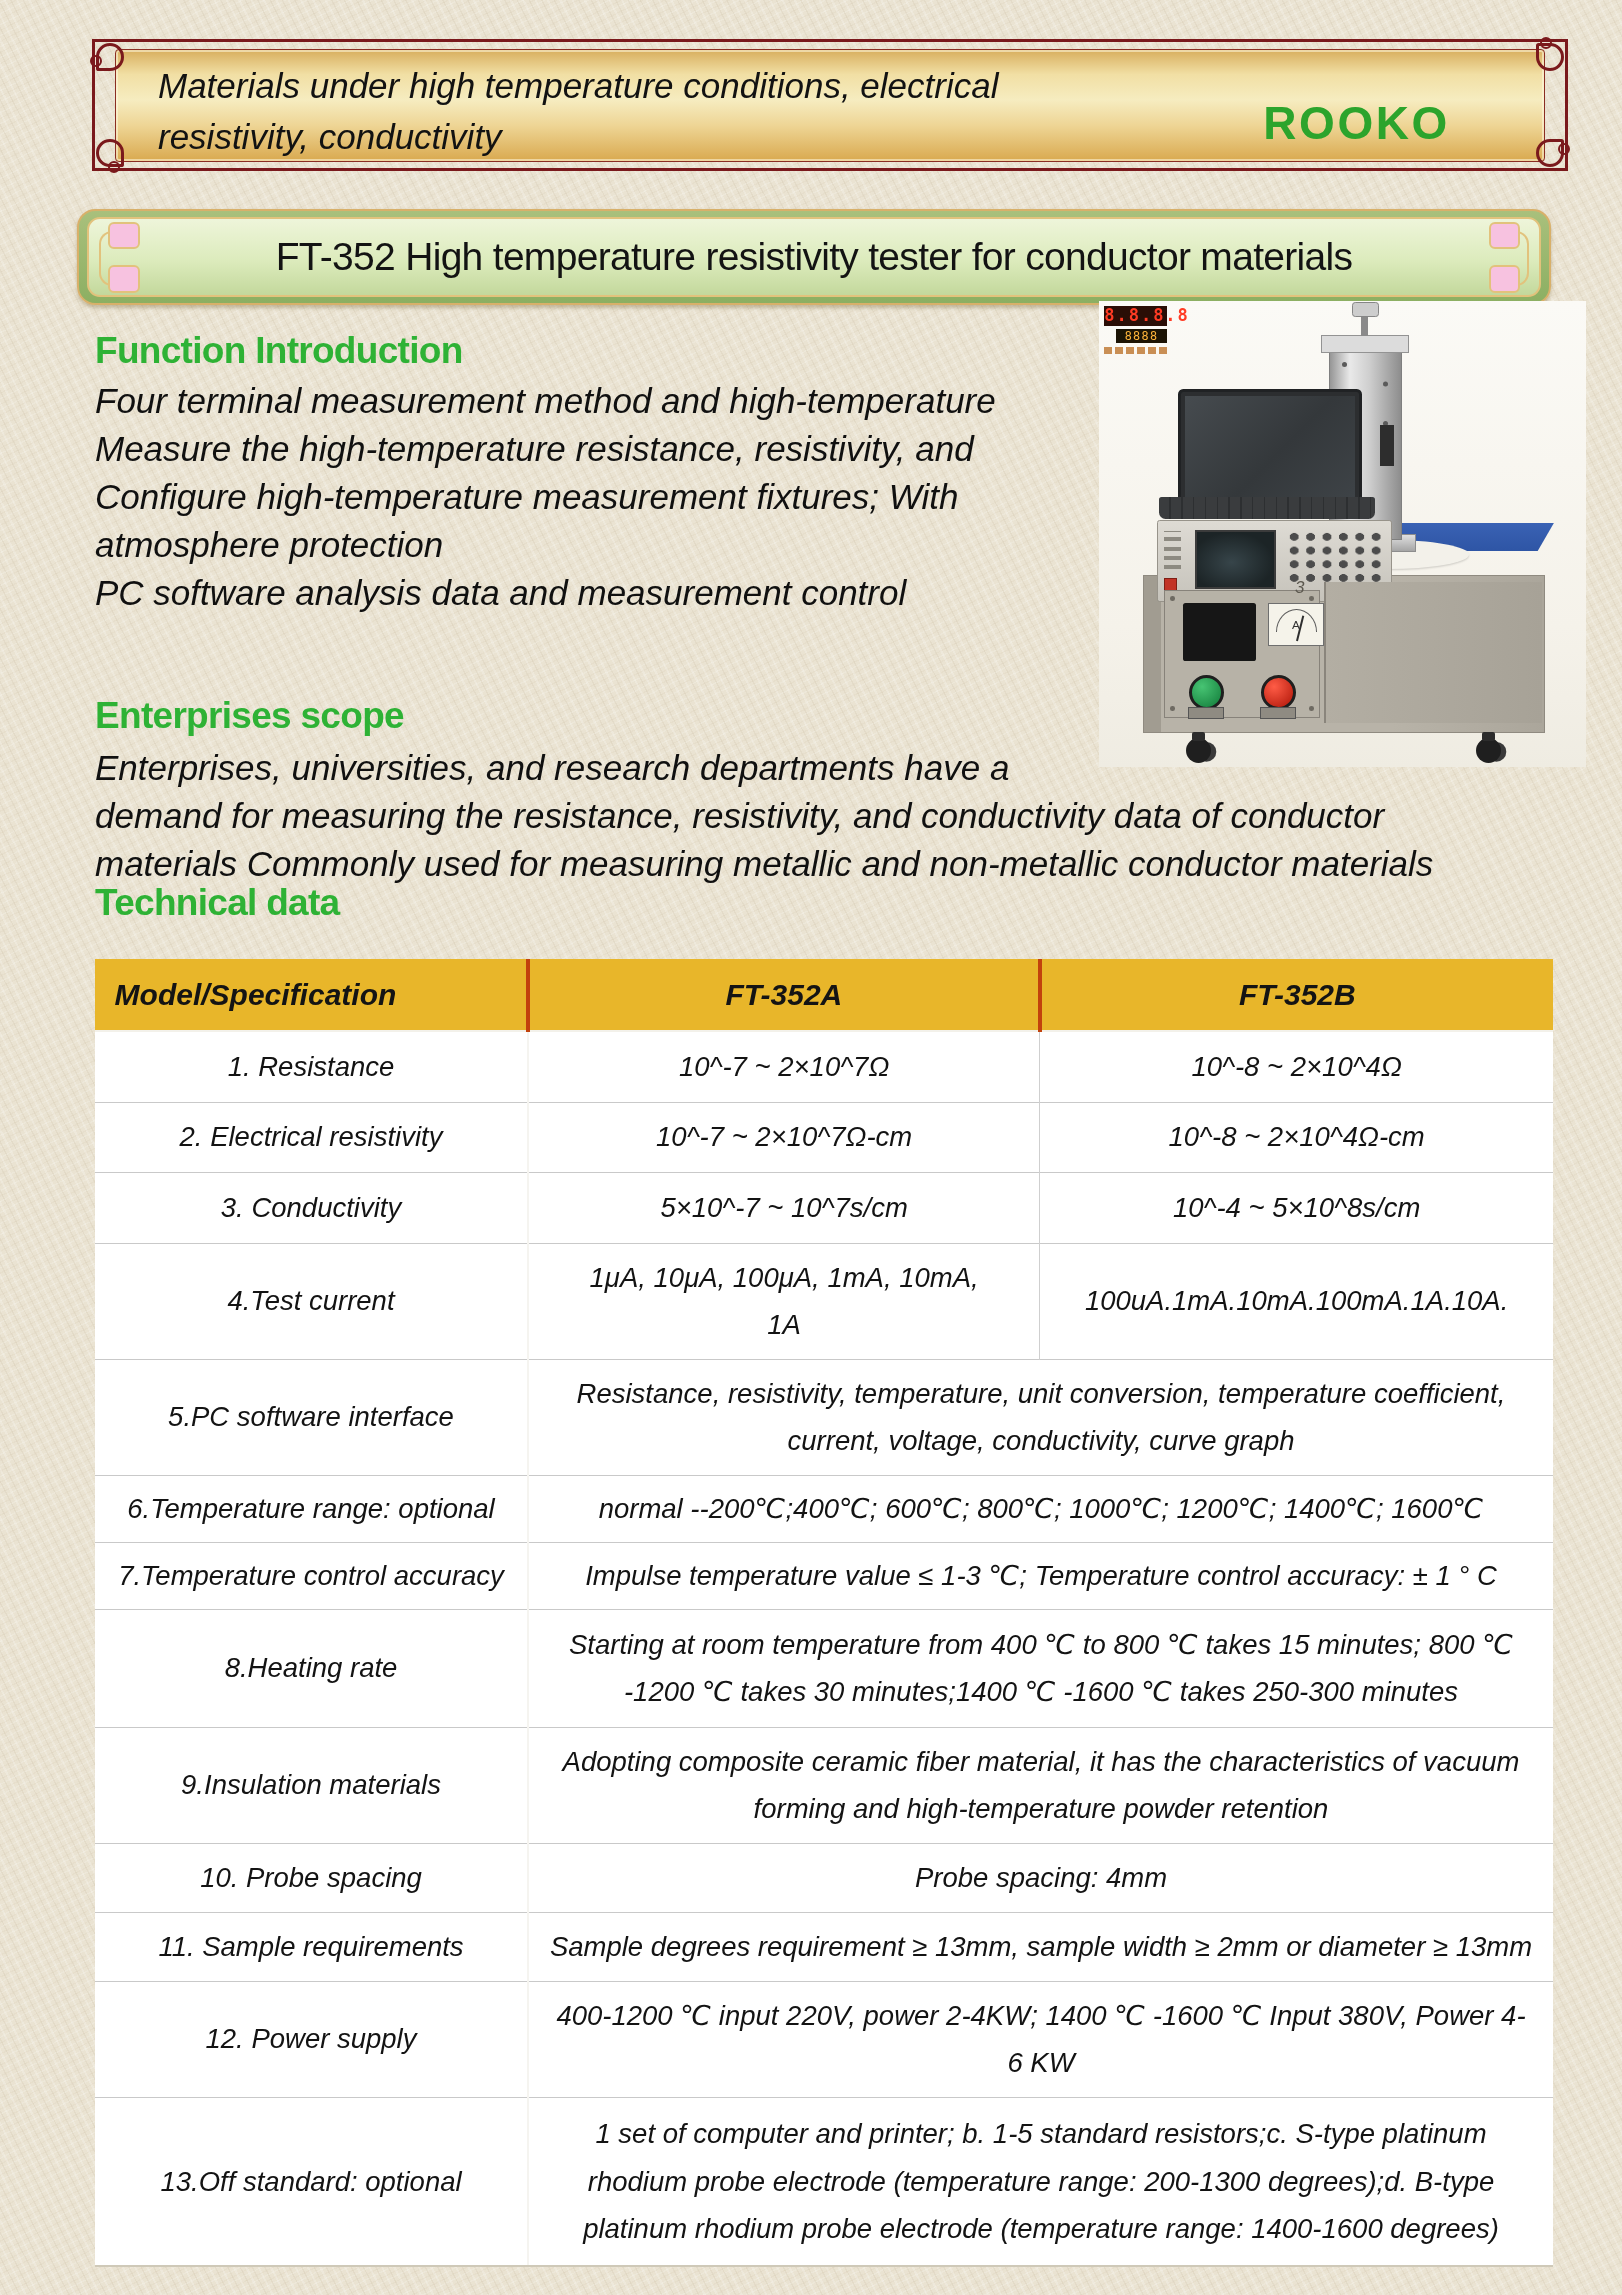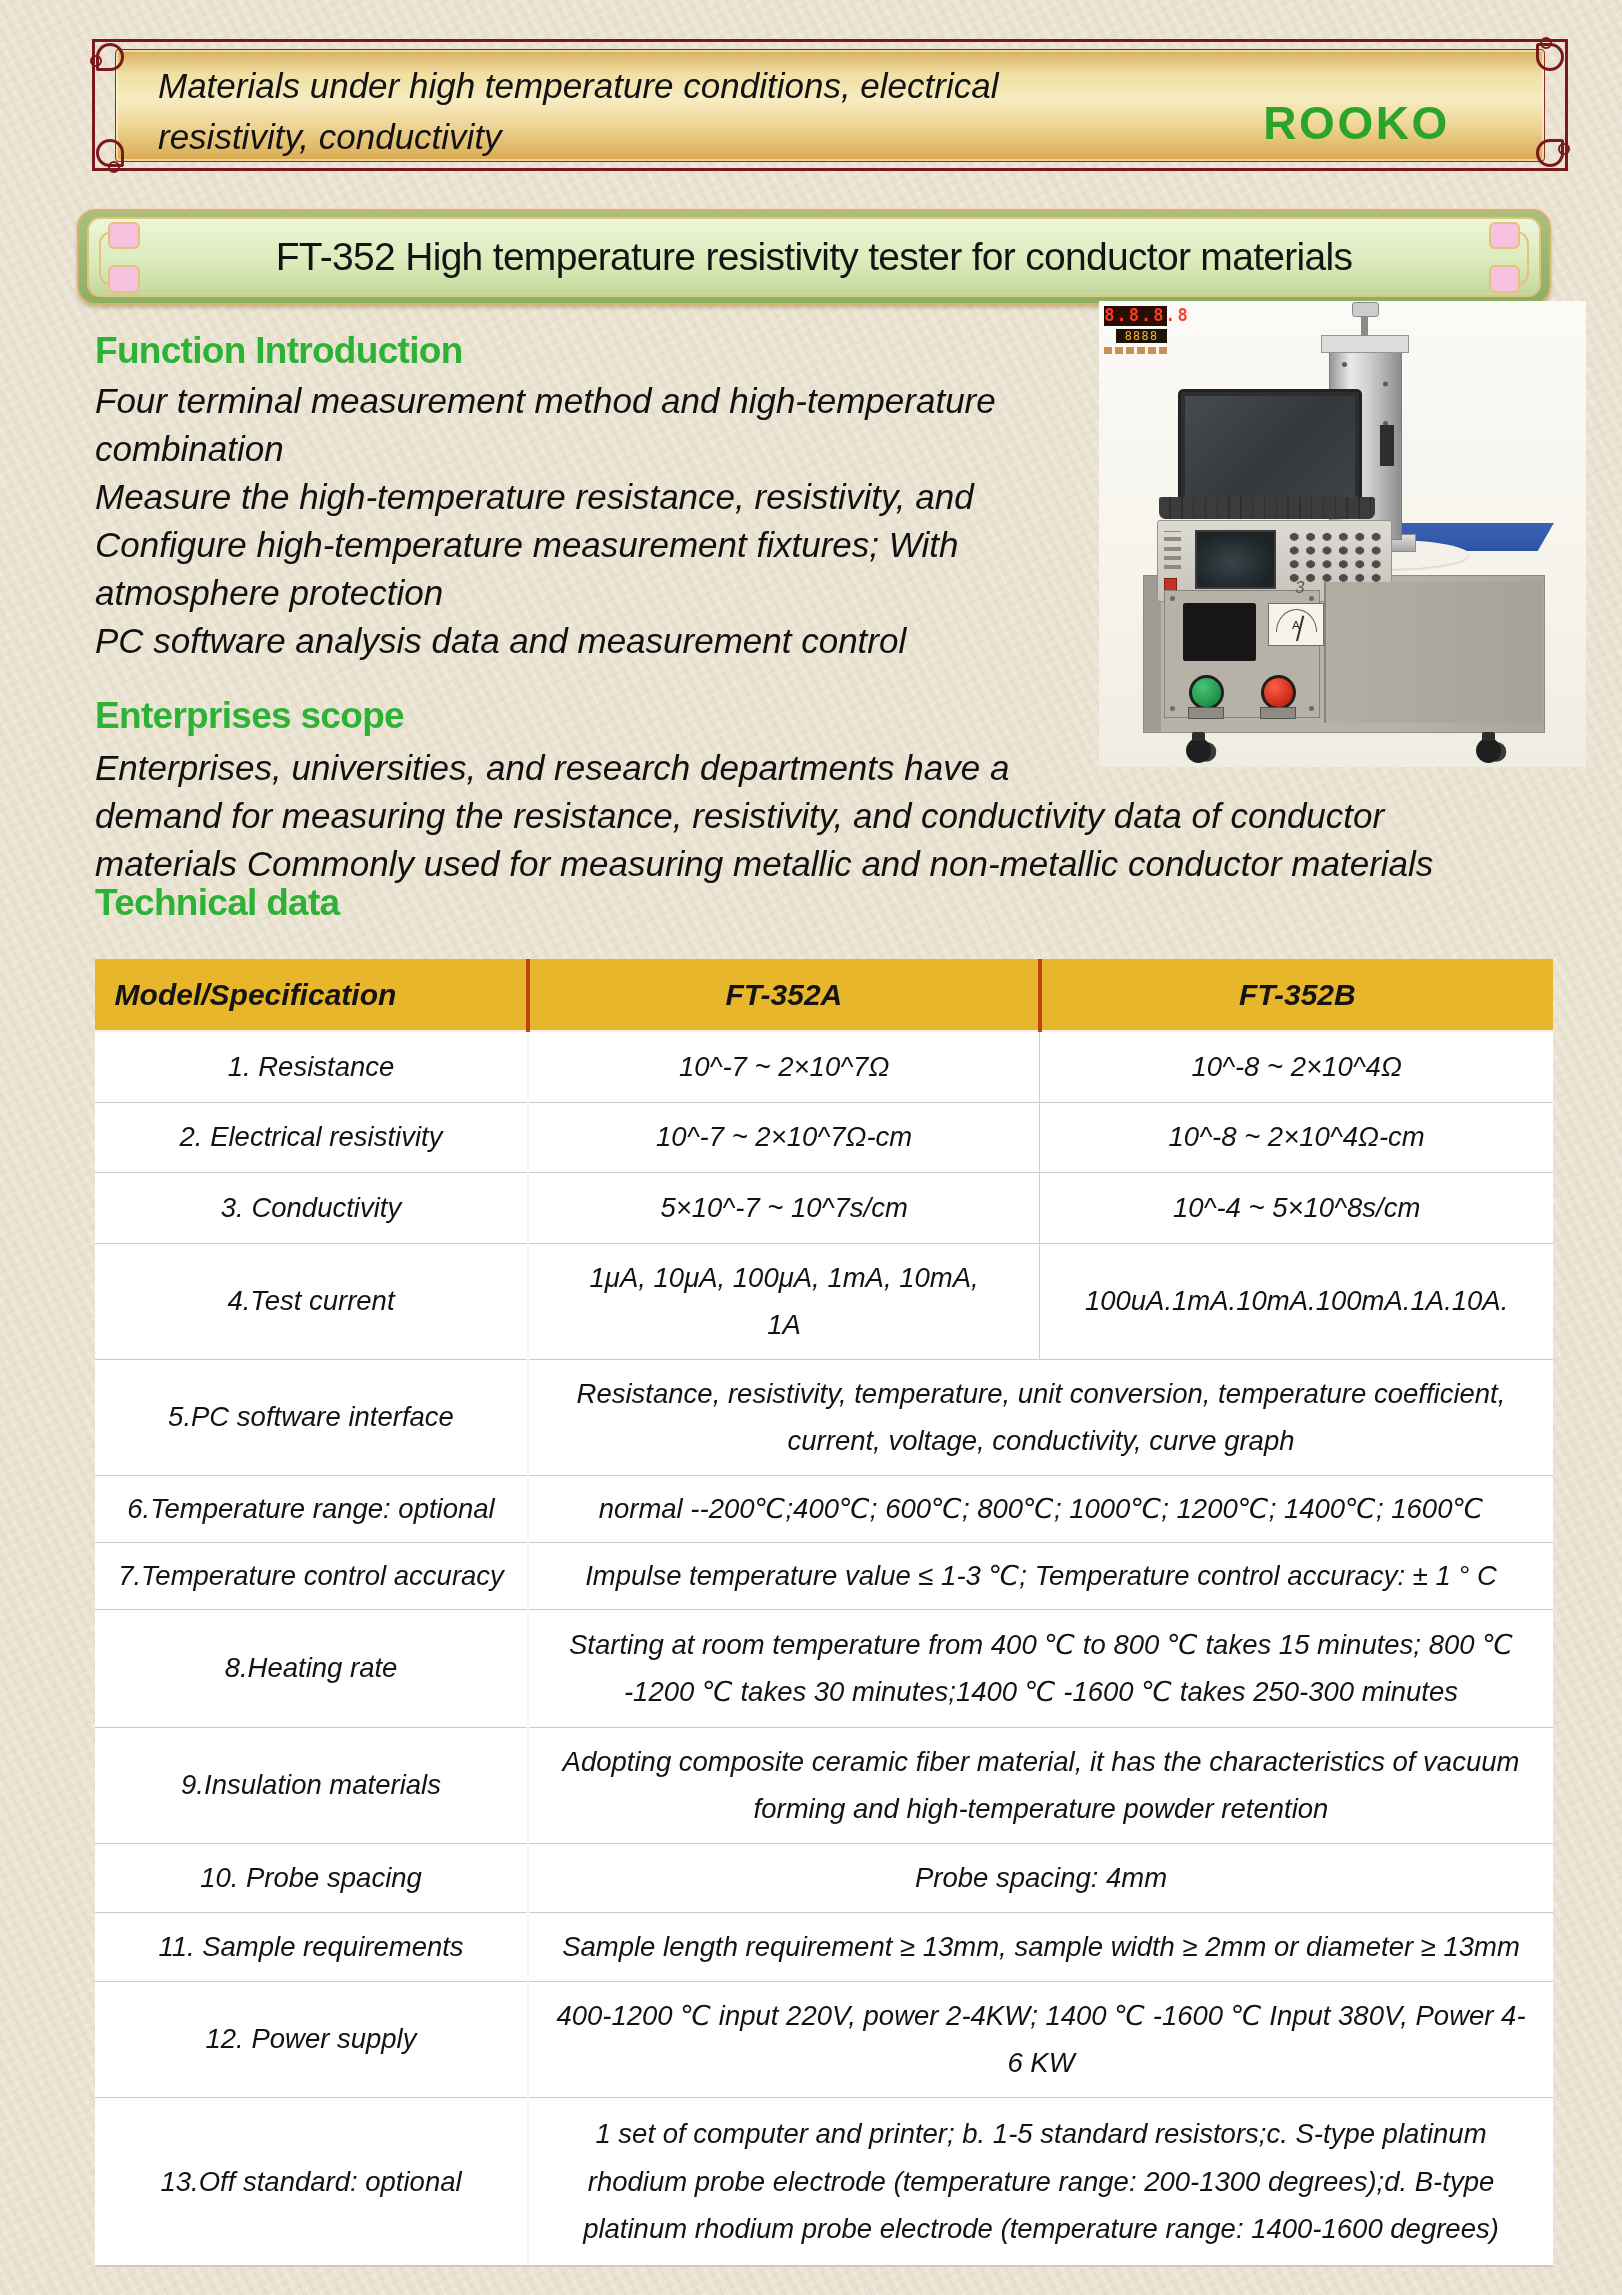--- a/index.html
+++ b/index.html
@@ -159,21 +159,20 @@
   <span class="tab tab-bl"></span>
   <span class="tab tab-tr"></span>
   <span class="tab tab-br"></span>
 </div>
 
 <section class="sect intro">
   <h2>Function Introduction</h2>
   <div>
 
   <div class="line">Four terminal measurement method and high-temperature</div>
-      <div class="line">combination</div>
       <div class="line">Measure the high-temperature resistance, resistivity, and</div>
       <div class="line">Configure high-temperature measurement fixtures; With</div>
       <div class="line">atmosphere protection</div>
       <div class="line">PC software analysis data and measurement control</div>
     </div>
 </section>
 
 <figure class="photo" style="margin:0">
   <div class="cab-blue"></div>
   <div class="turntable"></div>
@@ -281,21 +280,21 @@
         <td class="c-label">9.Insulation materials</td>
         <td class="c-val merged" colspan="2">Adopting composite ceramic fiber material, it has the characteristics of vacuum
 forming and high-temperature powder retention</td>
       </tr>
       <tr class="">
         <td class="c-label">10. Probe spacing</td>
         <td class="c-val merged" colspan="2">Probe spacing: 4mm</td>
       </tr>
       <tr class="">
         <td class="c-label">11. Sample requirements</td>
-        <td class="c-val merged" colspan="2">Sample length requirement ≥ 13mm, sample width ≥ 2mm or diameter ≥ 13mm</td>
+        <td class="c-val merged" colspan="2">Sample degrees requirement ≥ 13mm, sample width ≥ 2mm or diameter ≥ 13mm</td>
       </tr>
       <tr class="">
         <td class="c-label">12. Power supply</td>
         <td class="c-val merged" colspan="2">400-1200 ℃ input 220V, power 2-4KW; 1400 ℃ -1600 ℃ Input 380V, Power 4-
 6 KW</td>
       </tr>
       <tr class="">
         <td class="c-label">13.Off standard: optional</td>
         <td class="c-val merged" colspan="2">1 set of computer and printer;  b. 1-5 standard resistors;c. S-type platinum
 rhodium probe electrode (temperature range: 200-1300 degrees);d. B-type

